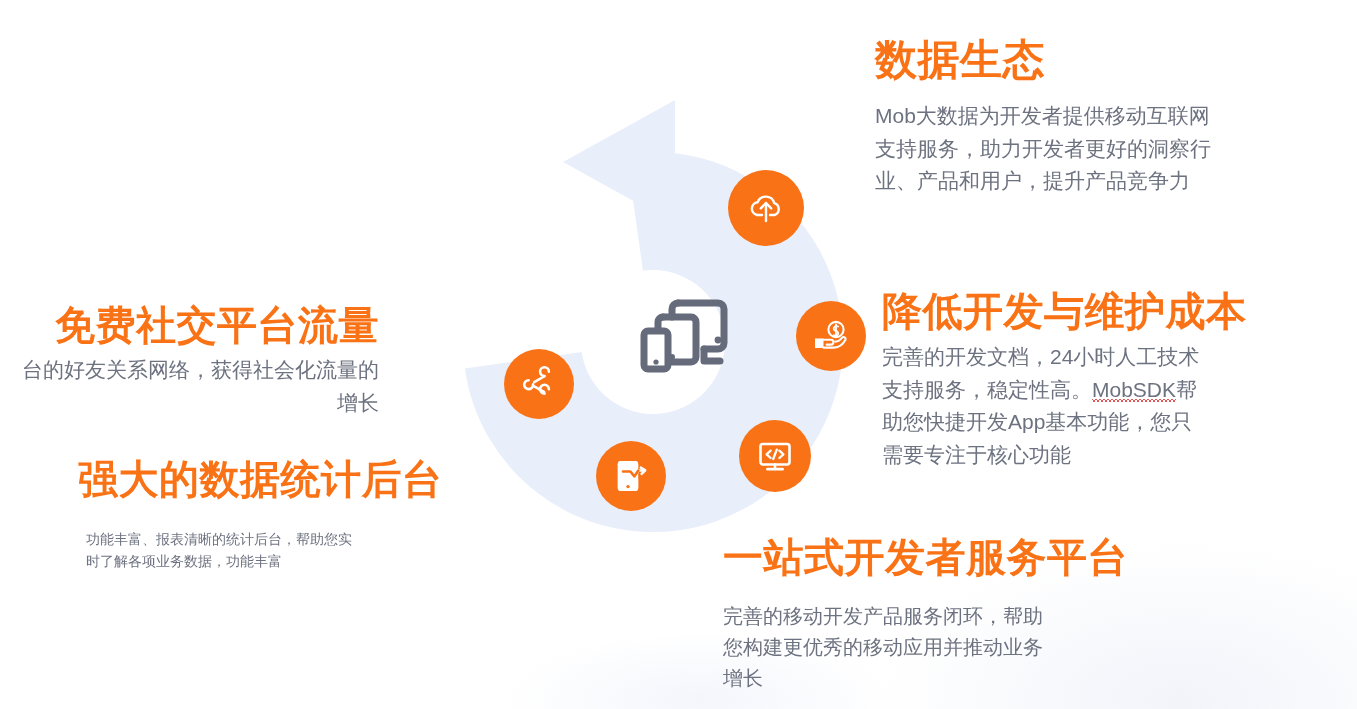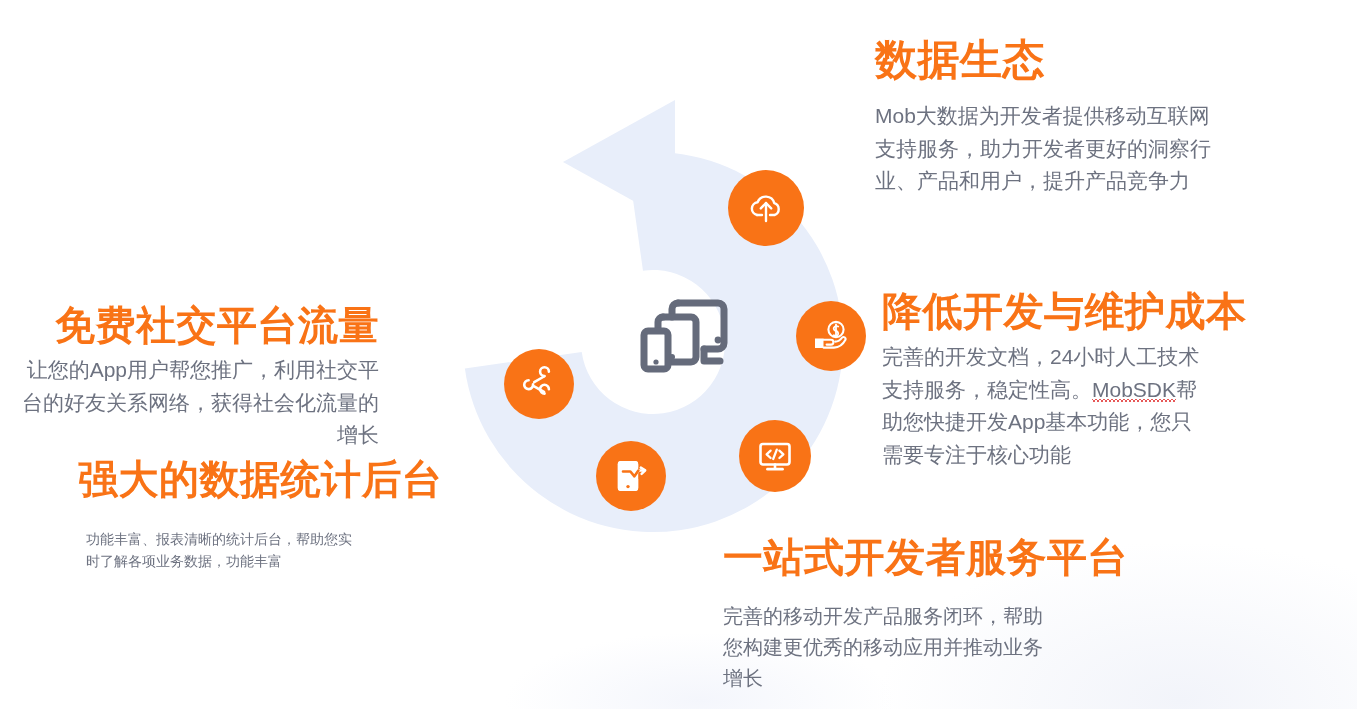--- a/index.html
+++ b/index.html
@@ -235,21 +235,20 @@
       <p>完善的开发文档，24小时人工技术</p>
       <p><span>支持服务，稳定性高。</span><span class="spell">MobSDK</span><span>帮</span></p>
       <p>助您快捷开发App基本功能，您只</p>
       <p>需要专注于核心功能</p>
     </div>
   </div>
 
   <div class="block" id="blk-social">
     <div class="heading">免费社交平台流量</div>
     <div class="body">
-      <p>让您的App用户帮您推广，利用社交平</p>
       <p>台的好友关系网络，获得社会化流量的</p>
       <p>增长</p>
     </div>
   </div>
 
   <div class="block" id="blk-stats">
     <div class="heading">强大的数据统计后台</div>
     <div class="body">
       <p>功能丰富、报表清晰的统计后台，帮助您实</p>
       <p>时了解各项业务数据，功能丰富</p>

